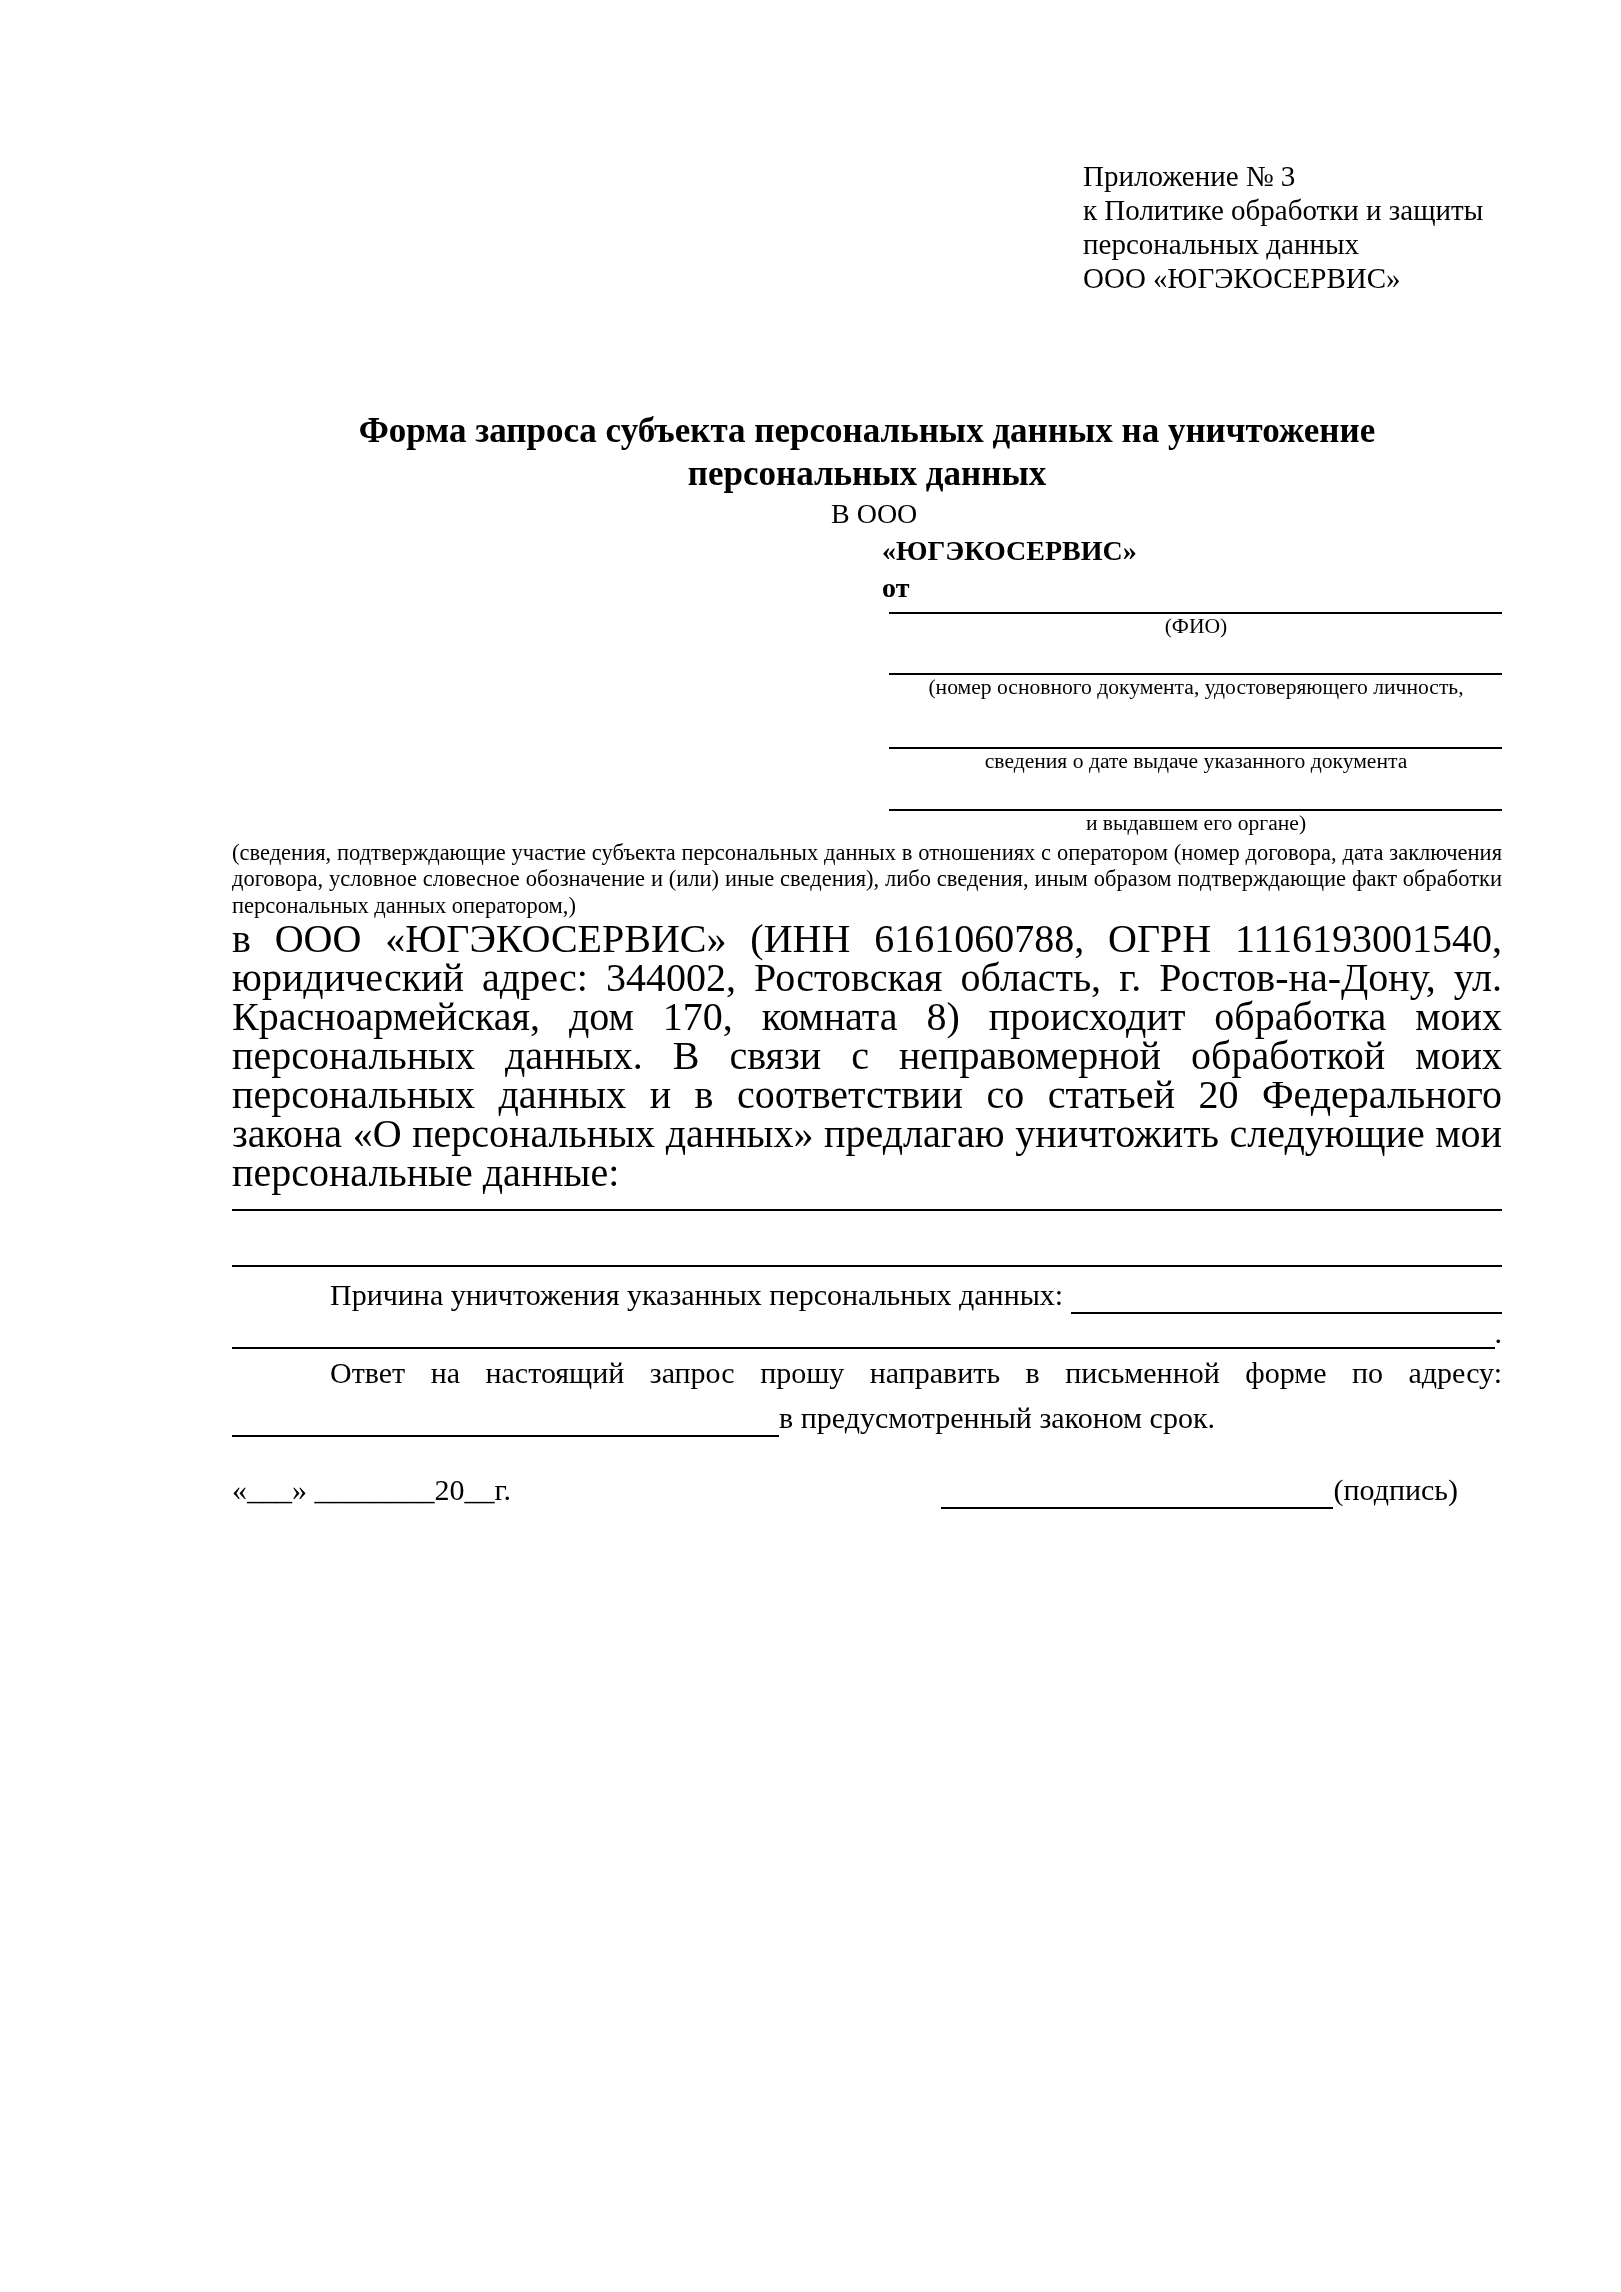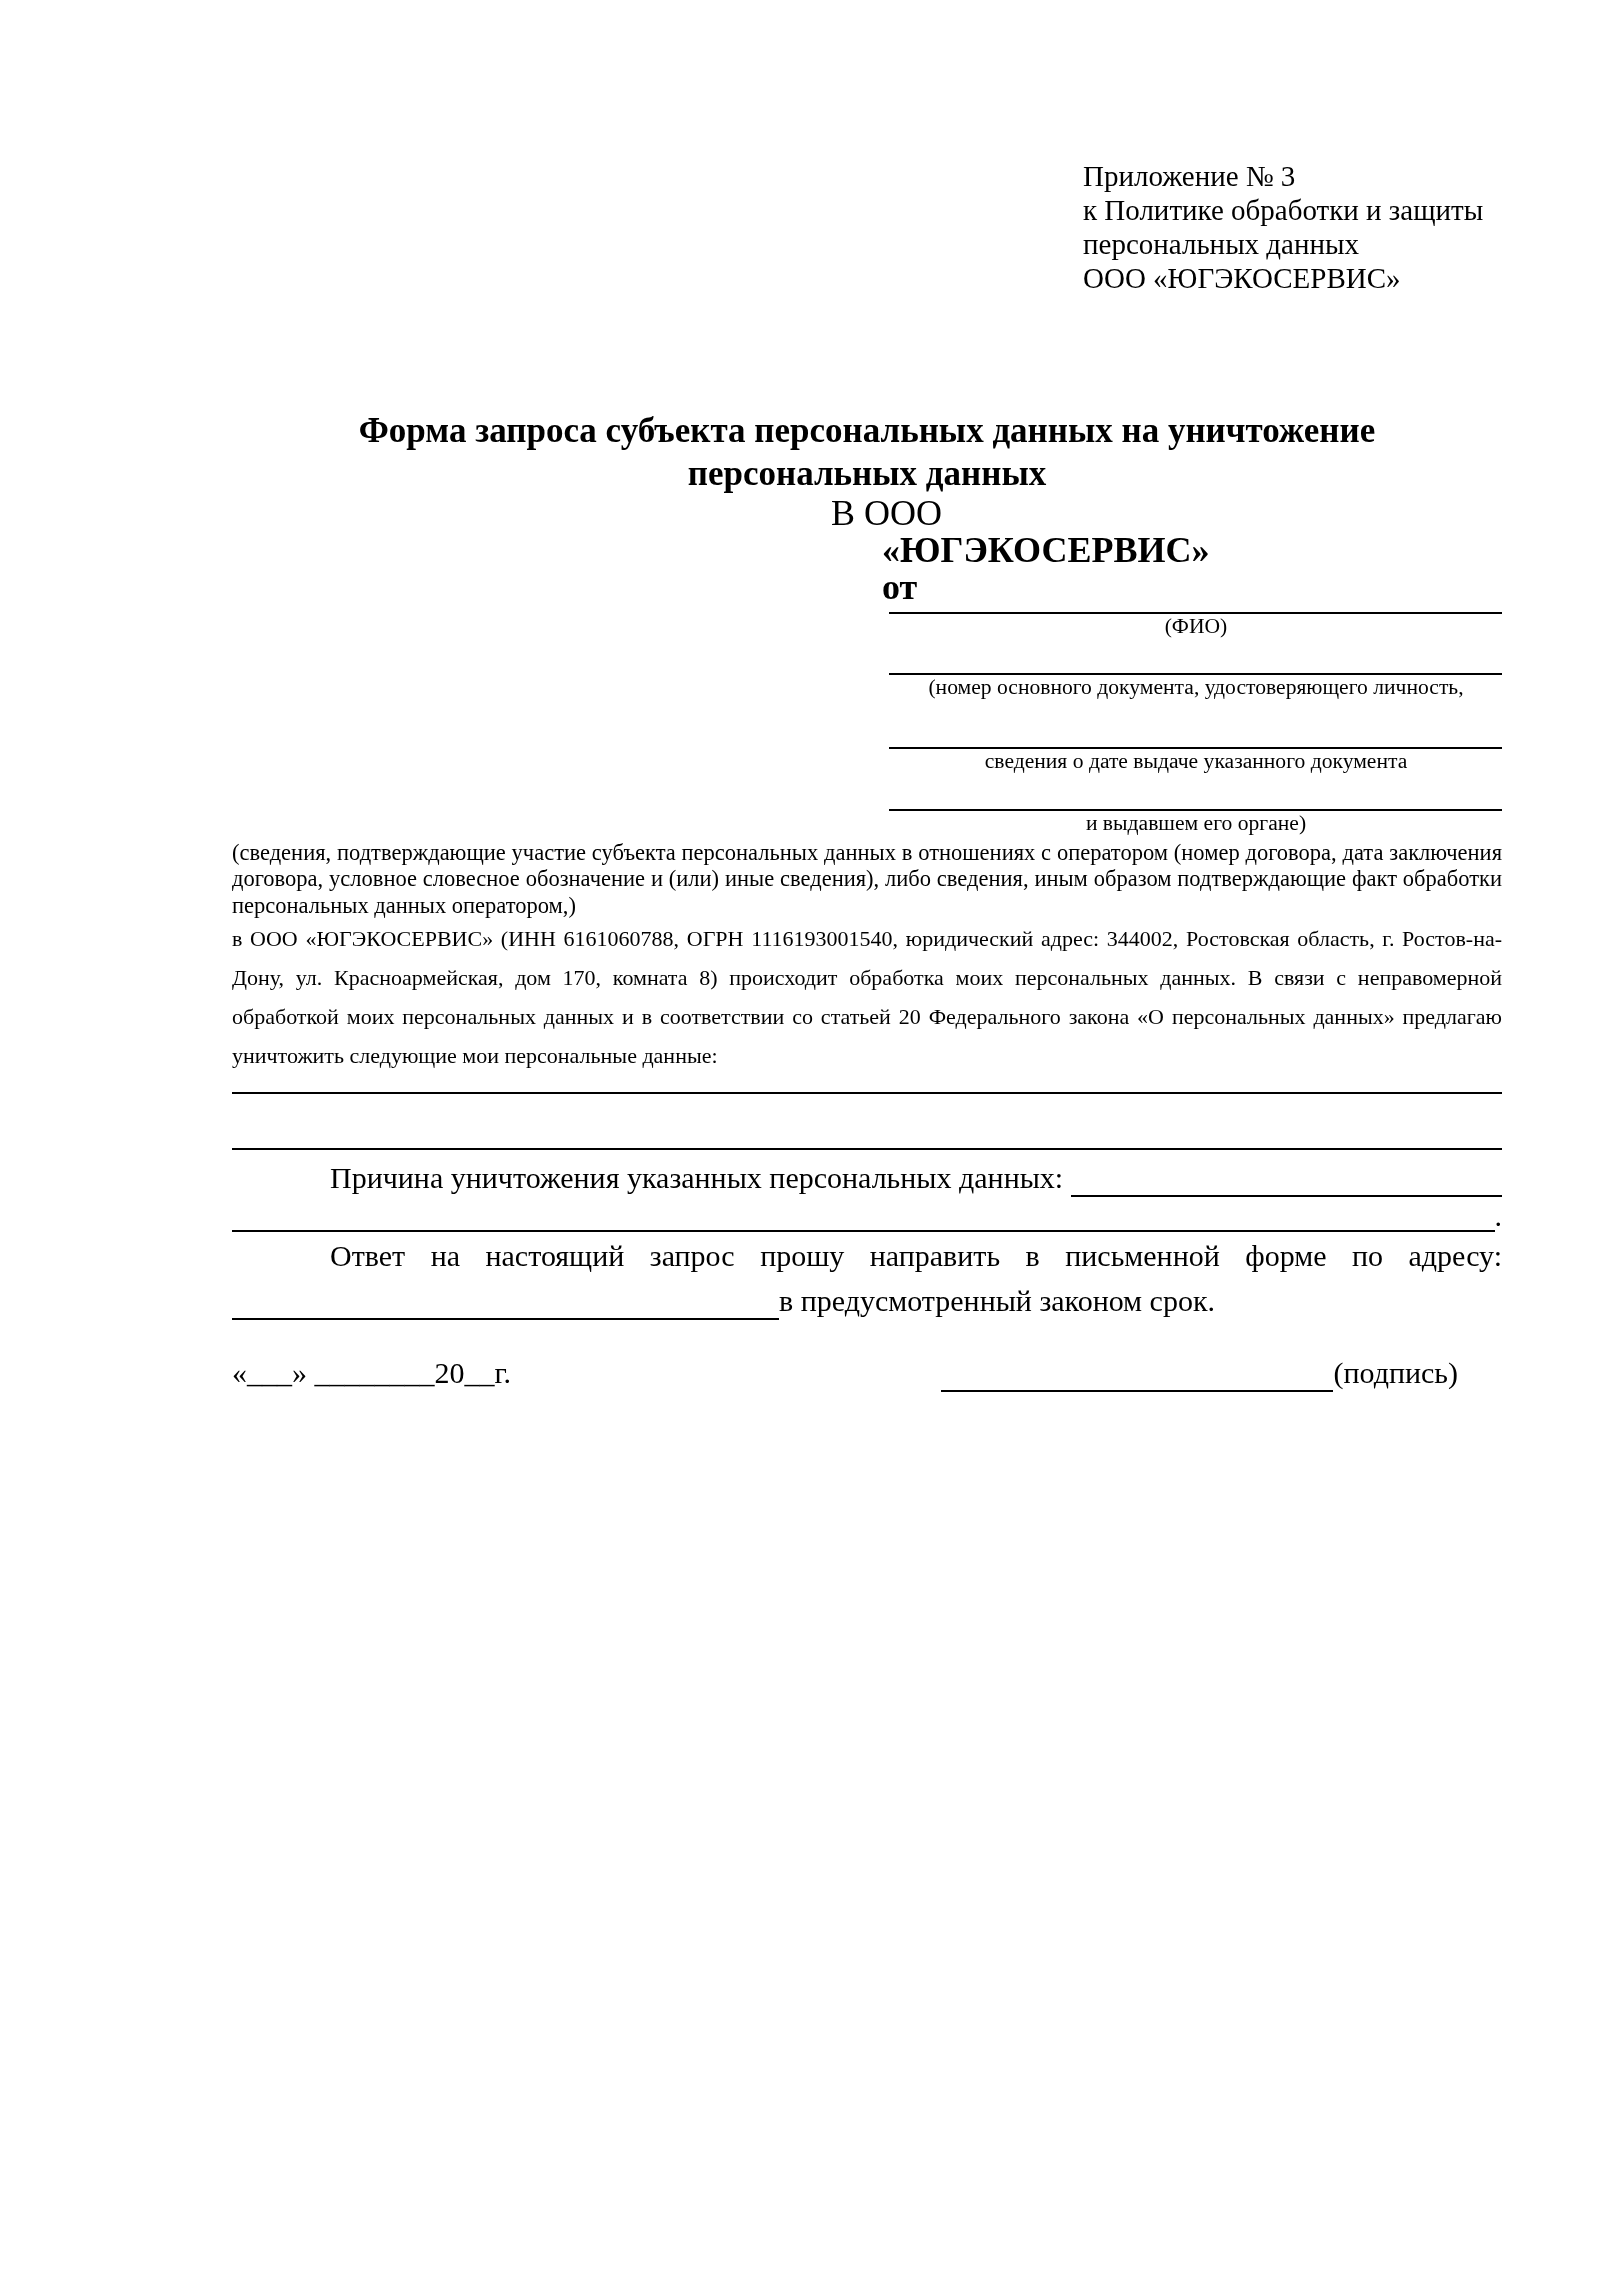--- a/index.html
+++ b/index.html
@@ -23,21 +23,21 @@
   }
   
   .doc-title {
     margin: 114px auto 0 auto;
     width: 1127px;
     text-align: center;
     font-weight: bold;
     font-size: 35px; line-height: 43px;
   }
   
-  .addressee { font-size: 36px; line-height: 37px; }
+  .addressee { font-size: 28px; line-height: 37px; }
   .addr-1 { margin-left: 599px; }
   .addr-2, .addr-3 { margin-left: 650px; font-weight: bold; }
   
   .field-line {
     margin-left: 657px;
     border-top: 2px solid #000;
     height: 0;
   }
   .field-caption {
     margin-left: 657px;
@@ -62,21 +62,21 @@
     height: 35px;
   }
   
   .small-note {
     margin-top: 2.9px;
     font-size: 22.5px; line-height: 26.5px;
     text-align: justify;
   }
   
   .body-par {
-    font-size: 22px; line-height: 39px;
+    font-size: 40px; line-height: 39px;
     text-align: justify;
   }
   
   .full-line { border-top: 2px solid #000; height: 0; }
   .fl-1 { margin-top: 16.7px; }
   .fl-2 { margin-top: 54px; }
   
   .reason-row {
     margin-top: 7.8px;
     display: flex; align-items: flex-end;

